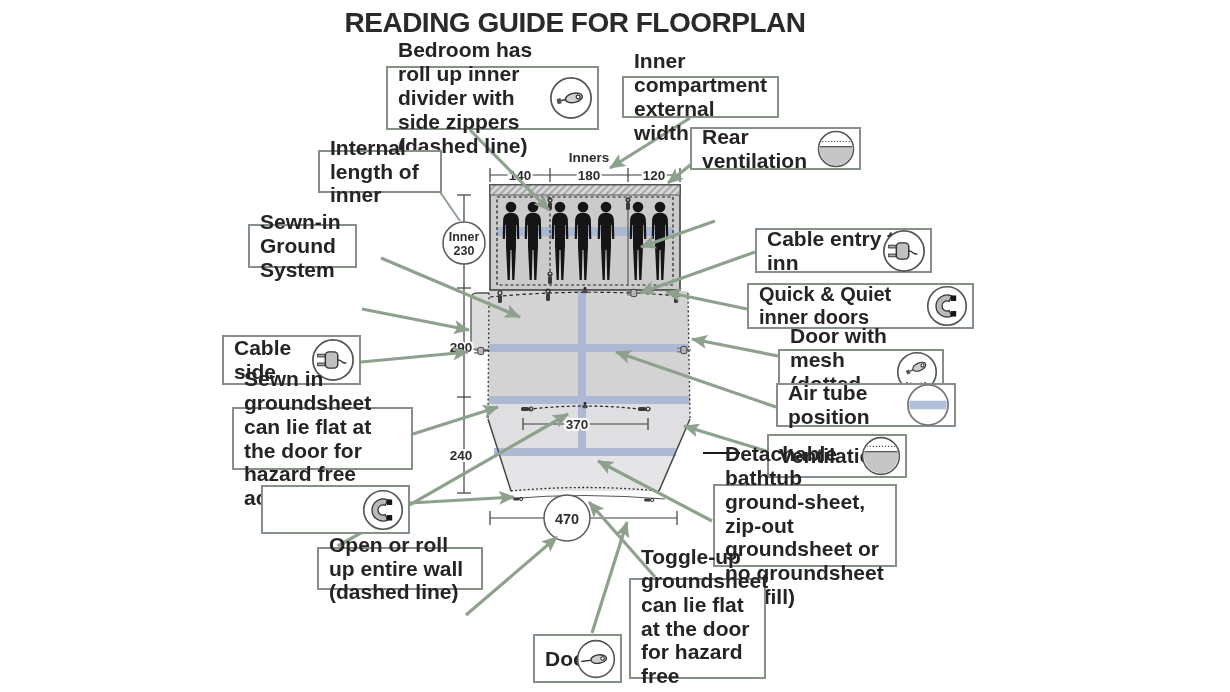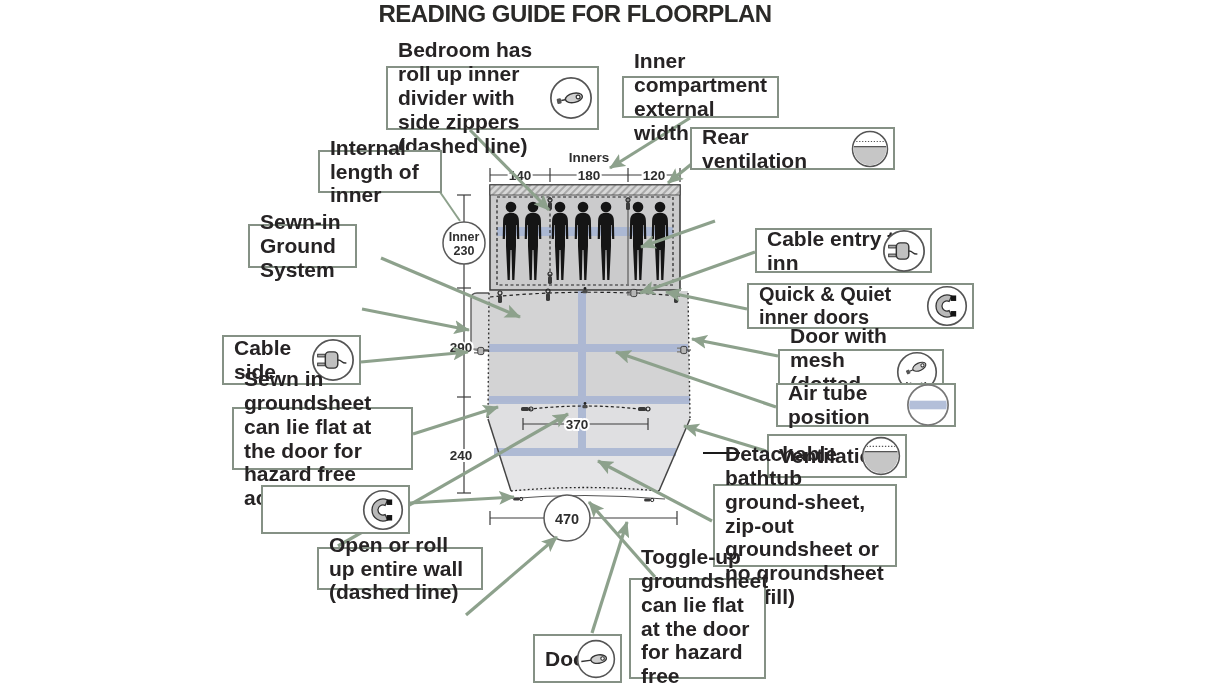--- a/index.html
+++ b/index.html
@@ -1,19 +1,19 @@
 <!DOCTYPE html>
 <html><head>
 <meta charset="utf-8">
 <style>
   html,body{margin:0;padding:0;background:#fff;}
   .canvas{position:relative;width:1230px;height:692px;background:#fff;overflow:hidden;
           font-family:"Liberation Sans",sans-serif;color:#262324;}
-  .title{position:absolute;left:0;top:0;width:1150px;text-align:center;
-         font-size:24px;font-weight:800;letter-spacing:-0.5px;color:#2b2a28;}
+  .title{position:absolute;left:0;top:7px;width:1150px;text-align:center;
+         font-size:28px;font-weight:800;letter-spacing:-0.5px;color:#2b2a28;}
   .co{position:absolute;background:#fff;border:2px solid #859185;box-sizing:border-box;
       display:flex;align-items:center;padding:6px 10px;z-index:5;}
   .co .txt{font-weight:bold;font-size:21px;line-height:1.14;color:#262324;width:100%;}
   .co .ic{position:absolute;right:3px;top:50%;transform:translateY(-50%);line-height:0;}
   svg.overlay{position:absolute;left:0;top:0;z-index:2;}
   text{font-family:"Liberation Sans",sans-serif;font-weight:bold;fill:#2e2e2e;}
   .dim{font-size:13.5px;paint-order:stroke;stroke:#fff;stroke-width:4px;text-anchor:middle;}
   .dimsm{font-size:12.5px;text-anchor:middle;}
   .arr{stroke:#8da18c;stroke-width:3.2;}
   .thinlink{stroke:#8da18c;stroke-width:2;}
@@ -192,21 +192,21 @@
           <circle cx="7.5" cy="0.5" r="2" fill="#fff" stroke="#333" stroke-width="1.3"></circle>
         </g>
         </svg>
     </span>
   </div>
 
   <div class="co" style="left:622px;top:76px;width:157px;height:42px">
     <div class="txt">Inner compartment external width</div>
   </div>
 
-  <div class="co" style="left:690px;top:127px;width:205px;height:43px;padding-right:46px">
+  <div class="co" style="left:690px;top:127px;width:171px;height:43px;padding-right:46px">
     <div class="txt">Rear ventilation</div>
     <span class="ic">
       <svg width="40" height="40" viewBox="-24 -24 48 48">
         <defs>
             <clipPath id="vca">
               <circle r="19.6"></circle>
             </clipPath>
           </defs>
         <circle r="21" fill="#fff" stroke="#555" stroke-width="1.8"></circle>
         <g clip-path="url(#vca)">

